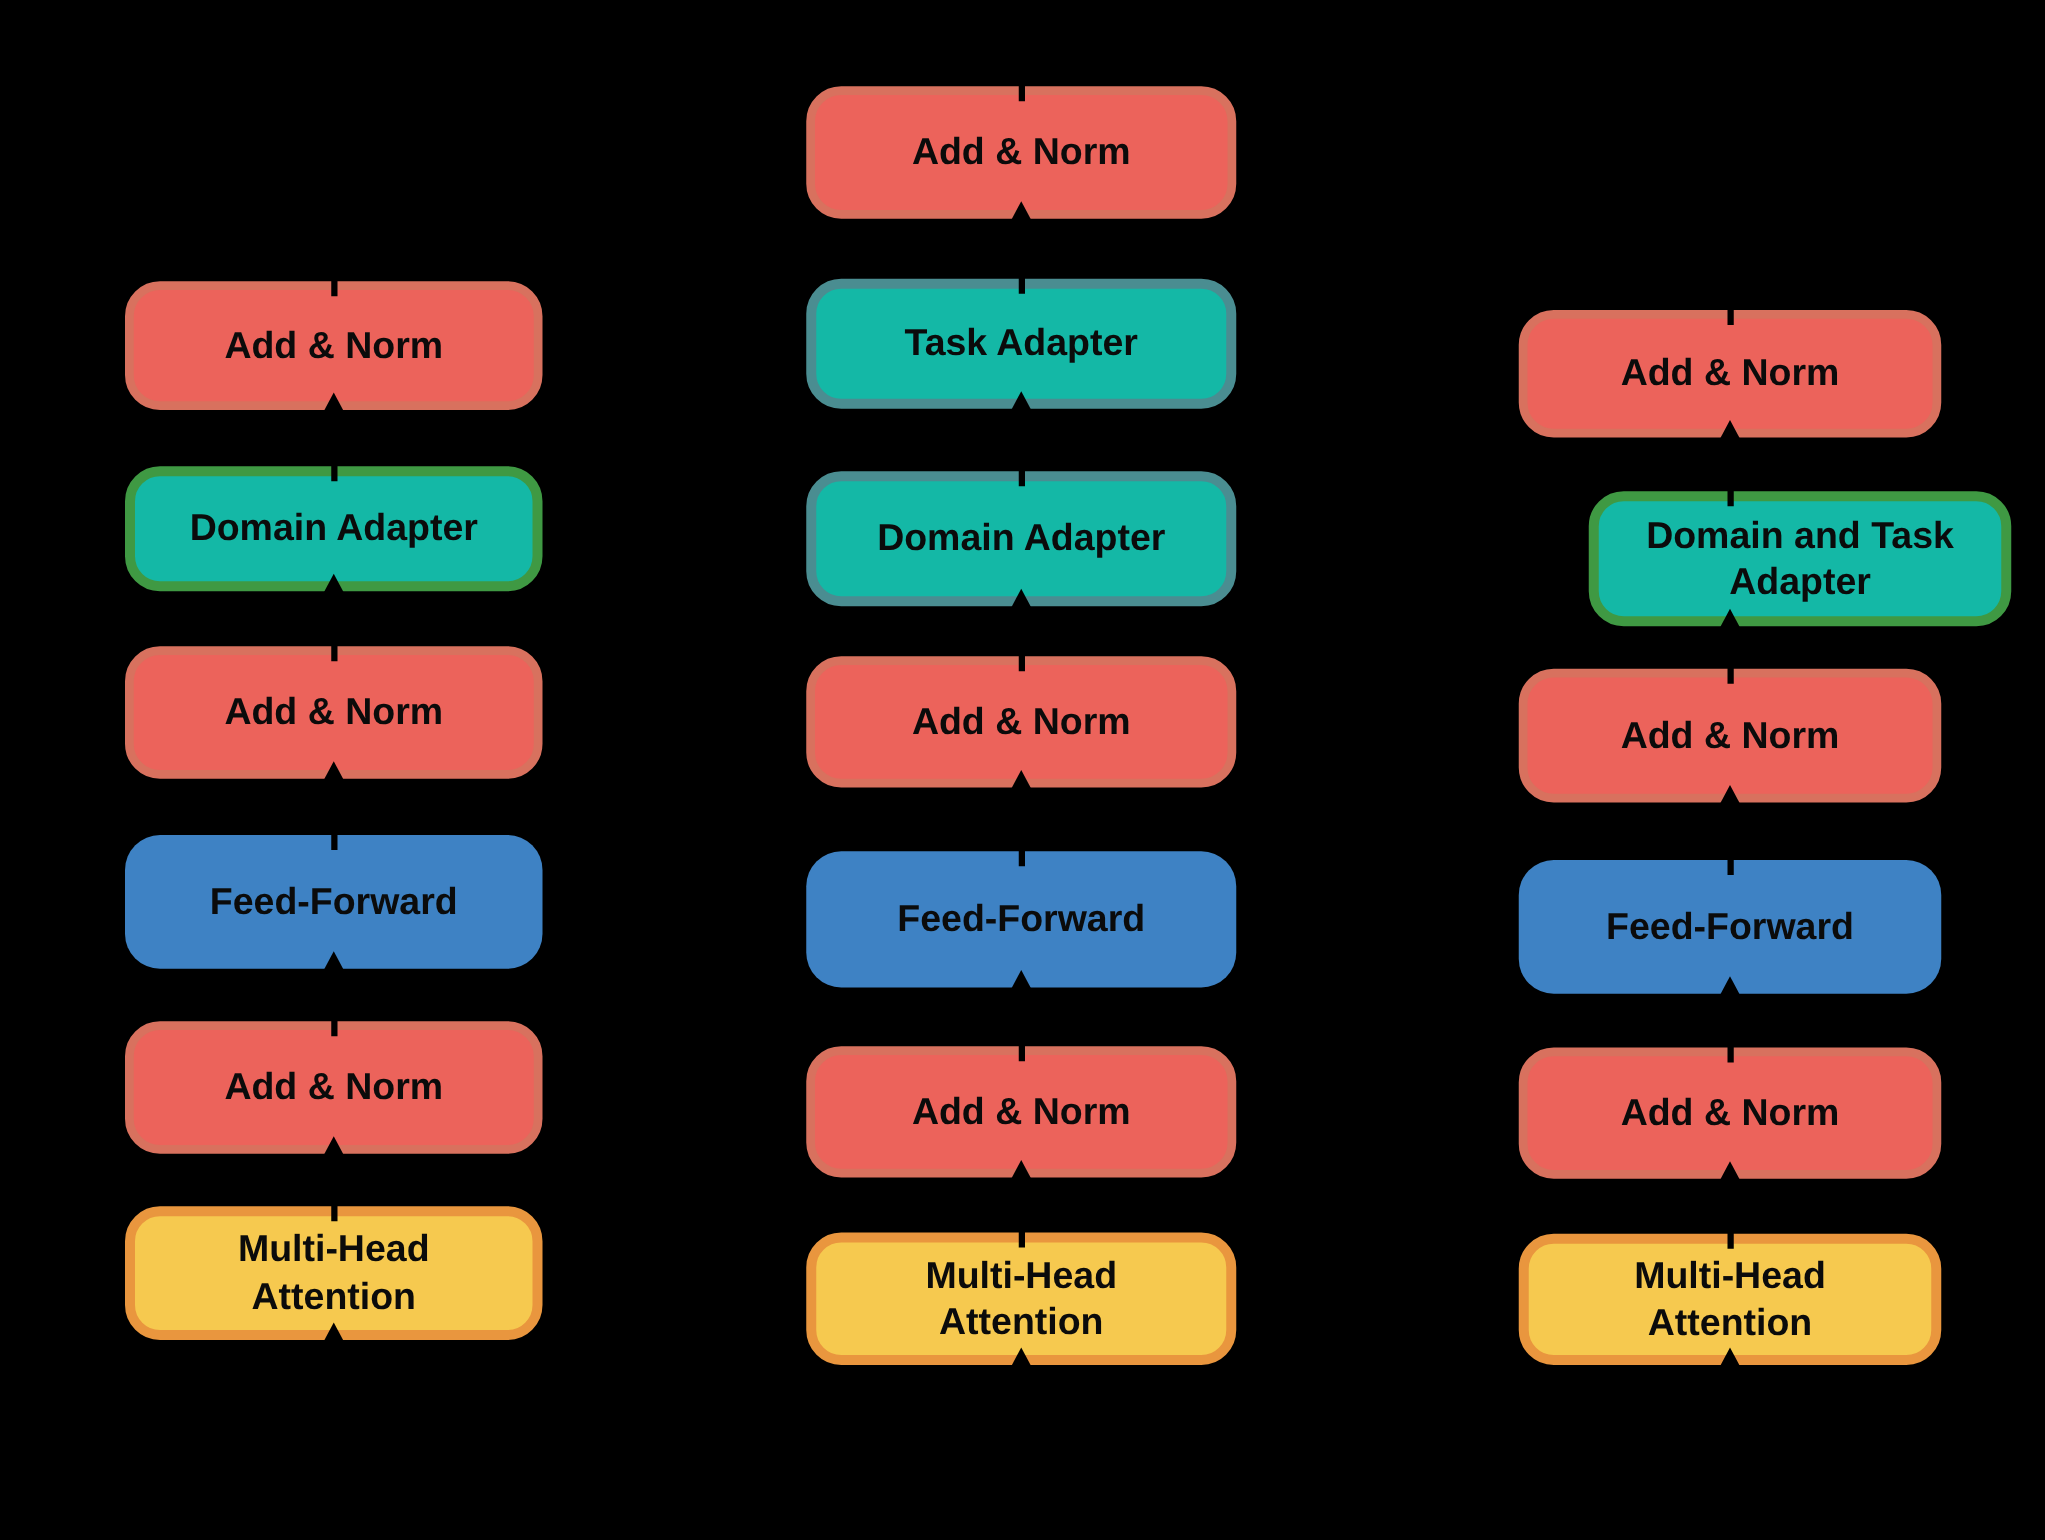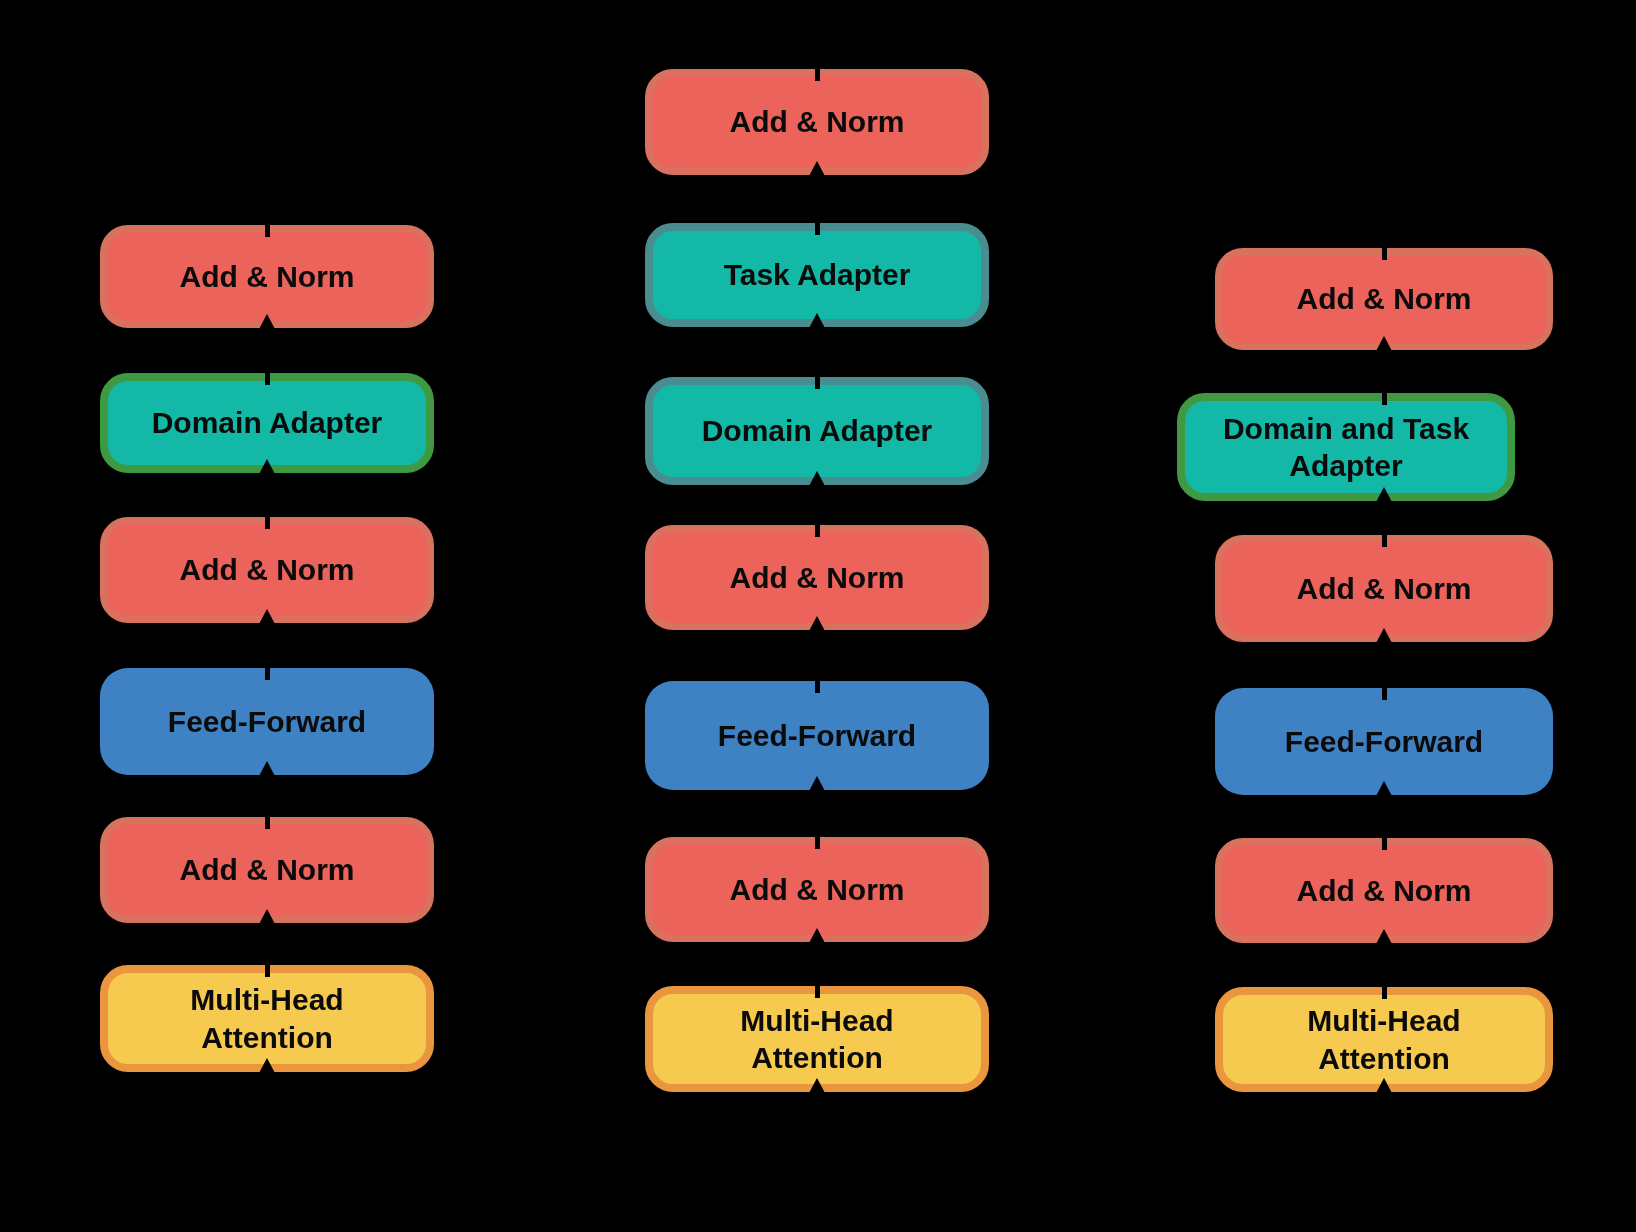--- a/index.html
+++ b/index.html
@@ -98,21 +98,21 @@
     <div class="arrow-head" style="left:809px;top:776px"></div>
     <div class="arrow-line" style="left:815px;top:783px;height:66px"></div>
     <div class="arrow-head" style="left:809px;top:928px"></div>
     <div class="arrow-line" style="left:815px;top:935px;height:63px"></div>
     <div class="arrow-head" style="left:809px;top:1078px"></div>
     <div class="arrow-line" style="left:815px;top:1085px;height:50px"></div>
   </div>
 
   <div>
     <div class="box add-norm" style="left:1215px;top:248px;width:338px;height:102px">Add &amp; Norm</div>
-    <div class="box adapter adapter-green" style="left:1177px;top:393px;width:338px;height:108px">Domain and Task
+    <div class="box adapter adapter-green" style="left:1271px;top:393px;width:338px;height:108px">Domain and Task
 Adapter</div>
     <div class="box add-norm" style="left:1215px;top:535px;width:338px;height:107px">Add &amp; Norm</div>
     <div class="box feed-forward" style="left:1215px;top:688px;width:338px;height:107px">Feed-Forward</div>
     <div class="box add-norm" style="left:1215px;top:838px;width:338px;height:105px">Add &amp; Norm</div>
     <div class="box attention" style="left:1215px;top:987px;width:338px;height:105px">Multi-Head
 Attention</div>
 
     <div class="arrow-line" style="left:1382px;top:206px;height:54px"></div>
     <div class="arrow-head" style="left:1376px;top:336px"></div>
     <div class="arrow-line" style="left:1382px;top:343px;height:62px"></div>

